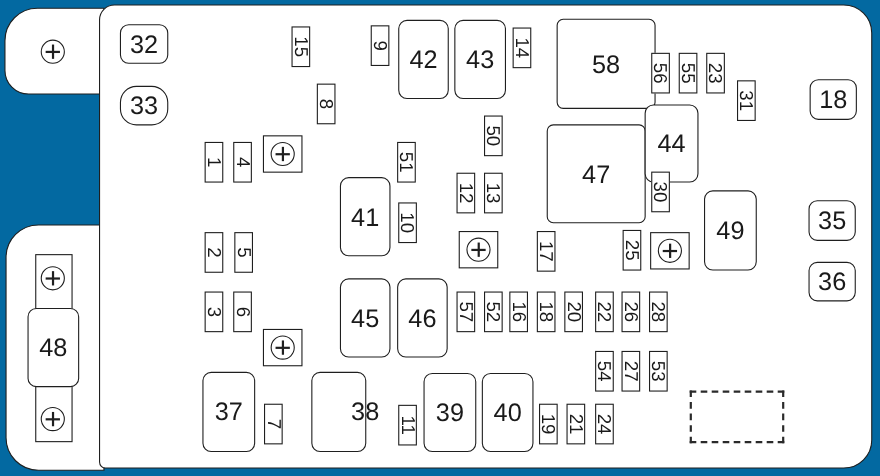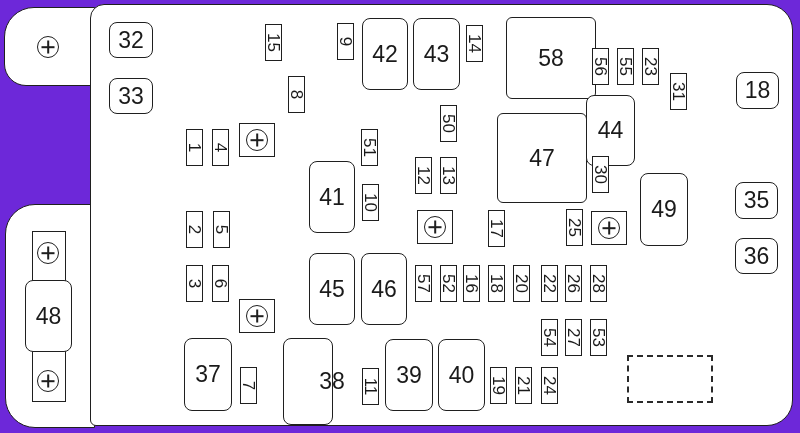--- a/index.html
+++ b/index.html
@@ -1,17 +1,17 @@
 <!DOCTYPE html>
 <html><head>
 <meta charset="utf-8">
 <style>
   html,body{margin:0;padding:0;background:#ffffff;}
   #stage{
-    position:relative;width:800px;height:433px;background:#6d28d9;
+    position:relative;width:800px;height:433px;background:#0369a1;
     font-family:"Liberation Sans", sans-serif;color:#1a1a1a;overflow:hidden;
   }
   .tab{
     position:absolute;background:#ffffff;border:1.6px solid #1f1f1f;
     box-sizing:border-box;
   }
   .panel{
     position:absolute;background:#ffffff;border:1.6px solid #1f1f1f;
     box-sizing:border-box;border-radius:14px 26px 26px 6px;
   }
@@ -69,21 +69,21 @@
     <div class="bolt" style="left: 246px; top: 129px; width: 22px; height: 22px;"></div>
     <div class="boltsq" style="left: 417px; top: 210px; width: 36px; height: 34px;"></div>
     <div class="bolt" style="left: 424px; top: 216px; width: 22px; height: 22px;"></div>
     <div class="boltsq" style="left: 591px; top: 211px; width: 36px; height: 34px;"></div>
     <div class="bolt" style="left: 598px; top: 217px; width: 22px; height: 22px;"></div>
     <div class="boltsq" style="left: 239px; top: 299px; width: 36px; height: 34px;"></div>
     <div class="bolt" style="left: 246px; top: 305px; width: 22px; height: 22px;"></div>
     <div class="box" style="left: 109px; top: 22px; width: 44px; height: 36px;">
       <span>32</span>
     </div>
-    <div class="box" style="left: 109px; top: 78px; width: 44px; height: 36px;">
+    <div class="box" style="left: 109px; top: 78px; width: 44px; height: 36px; border-radius: 15px;">
       <span>33</span>
     </div>
     <div class="box" style="left: 736px; top: 72px; width: 43px; height: 37px;">
       <span>18</span>
     </div>
     <div class="box" style="left: 735px; top: 182px; width: 43px; height: 37px;">
       <span>35</span>
     </div>
     <div class="box" style="left: 735px; top: 238px; width: 43px; height: 36px;">
       <span>36</span>
@@ -111,21 +111,21 @@
     </div>
     <div class="box" style="left: 309px; top: 253px; width: 46px; height: 72px;">
       <span>45</span>
     </div>
     <div class="box" style="left: 361px; top: 253px; width: 46px; height: 72px;">
       <span>46</span>
     </div>
     <div class="box" style="left: 184px; top: 338px; width: 48px; height: 73px;">
       <span>37</span>
     </div>
-    <div class="box" style="left: 283px; top: 338px; width: 48px; height: 87px; padding-left: 48px;">
+    <div class="box" style="left: 283px; top: 338px; width: 48px; height: 73px; padding-left: 48px;">
       <span>38</span>
     </div>
     <div class="box" style="left: 385px; top: 339px; width: 48px; height: 72px;">
       <span>39</span>
     </div>
     <div class="box" style="left: 438px; top: 339px; width: 47px; height: 72px;">
       <span>40</span>
     </div>
     <div class="box" style="left: 25px; top: 280px; width: 47px; height: 72px;">
       <span>48</span>

